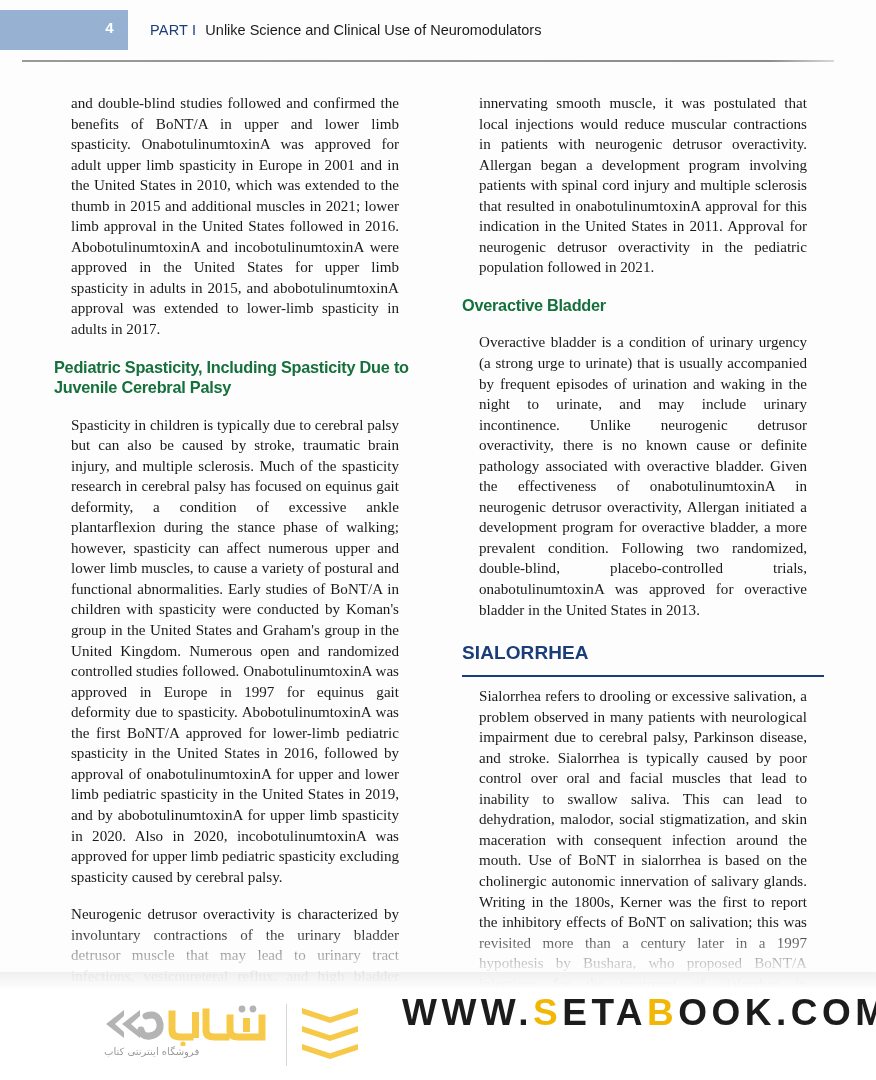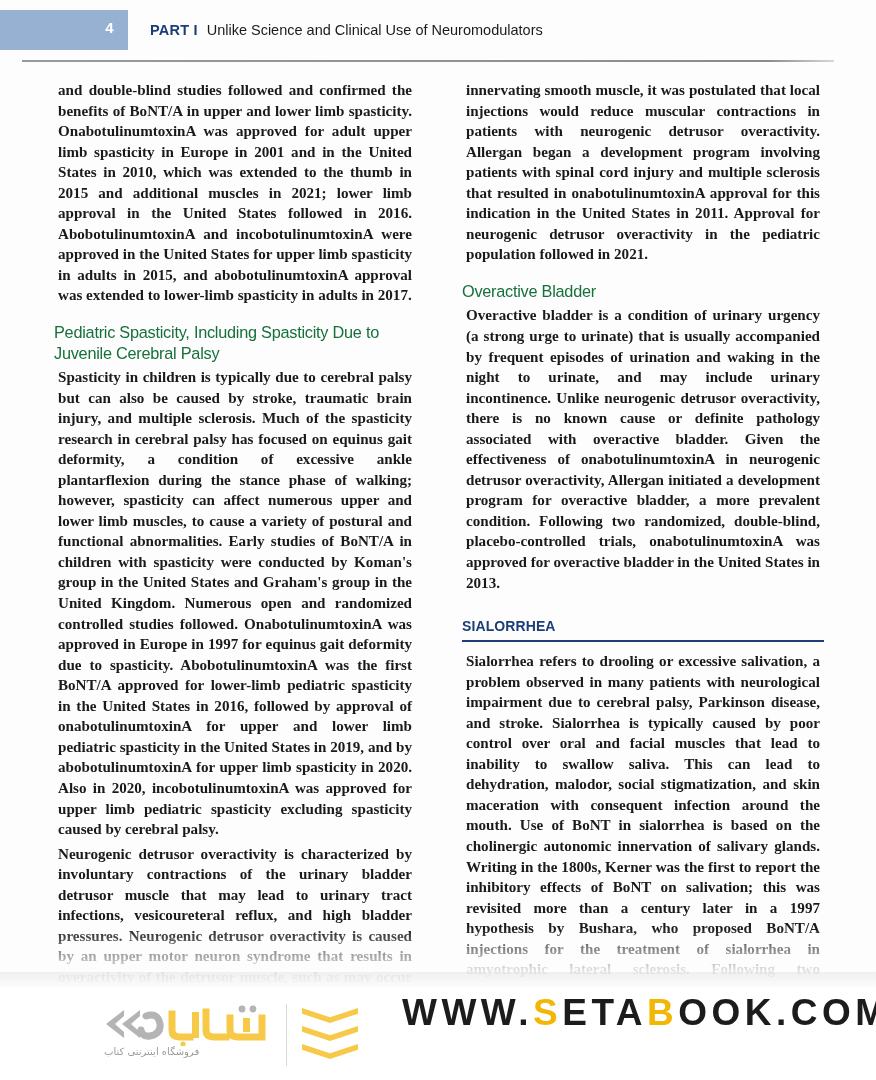--- a/index.html
+++ b/index.html
@@ -51,21 +51,21 @@
     position: absolute;
     left: 150px;
     top: 22px;
     white-space: nowrap;
     font-family: "Liberation Sans", sans-serif;
     font-size: 14.5px;
     color: #1b1b1b;
   }
   .part-label {
     color: #1b3e78;
-    font-weight: bold;
+    font-weight: normal;
     letter-spacing: 0.2px;
     margin-right: 9px;
   }
   .head-rule {
     position: absolute;
     left: 22px;
     top: 60px;
     width: 812px;
     height: 2px;
     background: linear-gradient(to right, #9a9a9a, #8c8c8c 92%, #d8d8d8);
@@ -83,50 +83,49 @@
   .col {
     position: absolute;
     top: 0;
     width: 362px;
     height: 912px;
   }
   .col-left  { left: 54px; }
   .col-right { left: 462px; }
 
   p.body {
-    margin: 4px;
+    margin: 17px;
     text-align: justify;
     text-justify: inter-word;
     font-size: 15.1px;
     line-height: 20.55px;
     color: #1a1a1a;
     hyphens: none;
-    font-weight: bold;
   }
 
   h2.green {
     margin: 16px 0 1px 0;
     font-family: "Liberation Sans", sans-serif;
     font-size: 16.3px;
     line-height: 20.5px;
-    font-weight: normal;
+    font-weight: bold;
     color: #15703b;
     letter-spacing: -0.25px;
   }
   h2.green.tight { margin-top: 15px; }
 
   h1.blue {
     margin: 22px 0 0 0;
     font-family: "Liberation Sans", sans-serif;
-    font-size: 14px;
+    font-size: 19px;
     line-height: 22px;
     font-weight: bold;
     color: #1b3e78;
     letter-spacing: 0.1px;
-    padding-bottom: 3px;
+    padding-bottom: 11px;
     border-bottom: 2.2px solid #1b3e78;
   }
   h1.blue + p.body { margin-top: 9px; }
 
   
   .fade {
     position: absolute;
     left: 0;
     bottom: 0;
     width: 876px;

